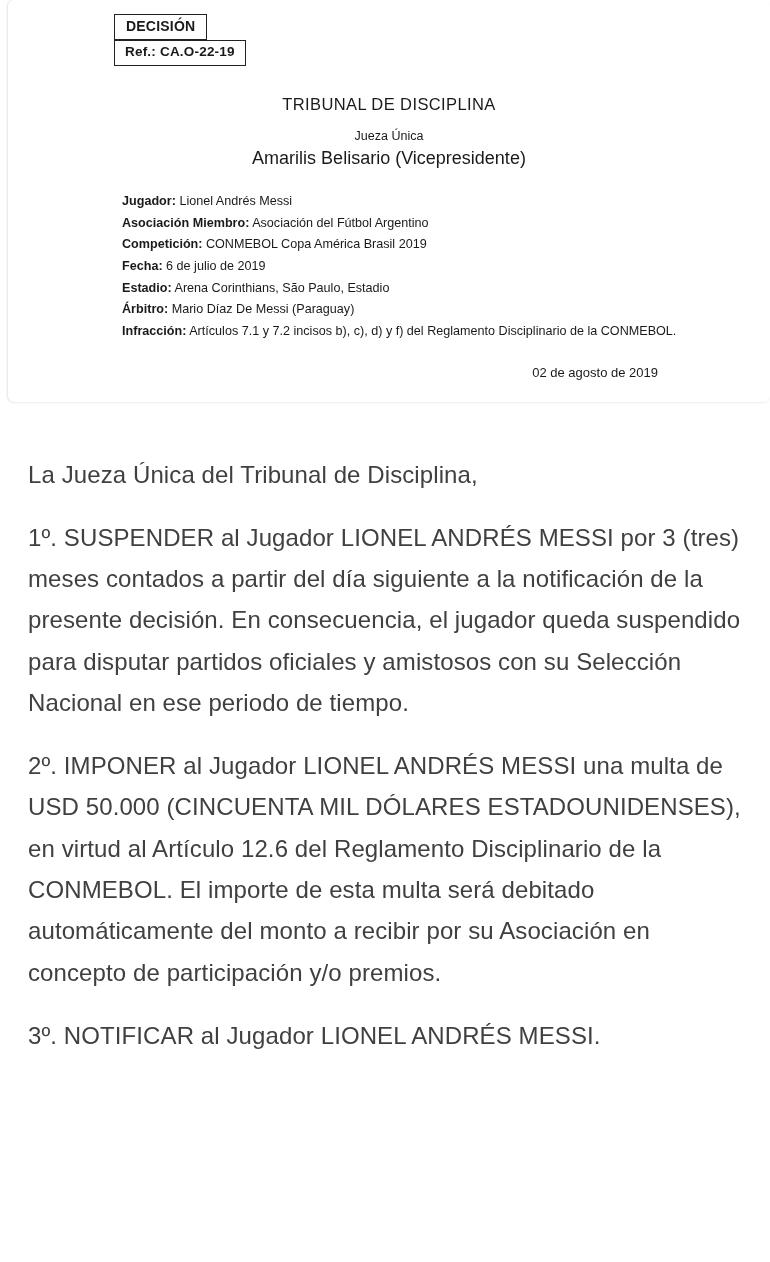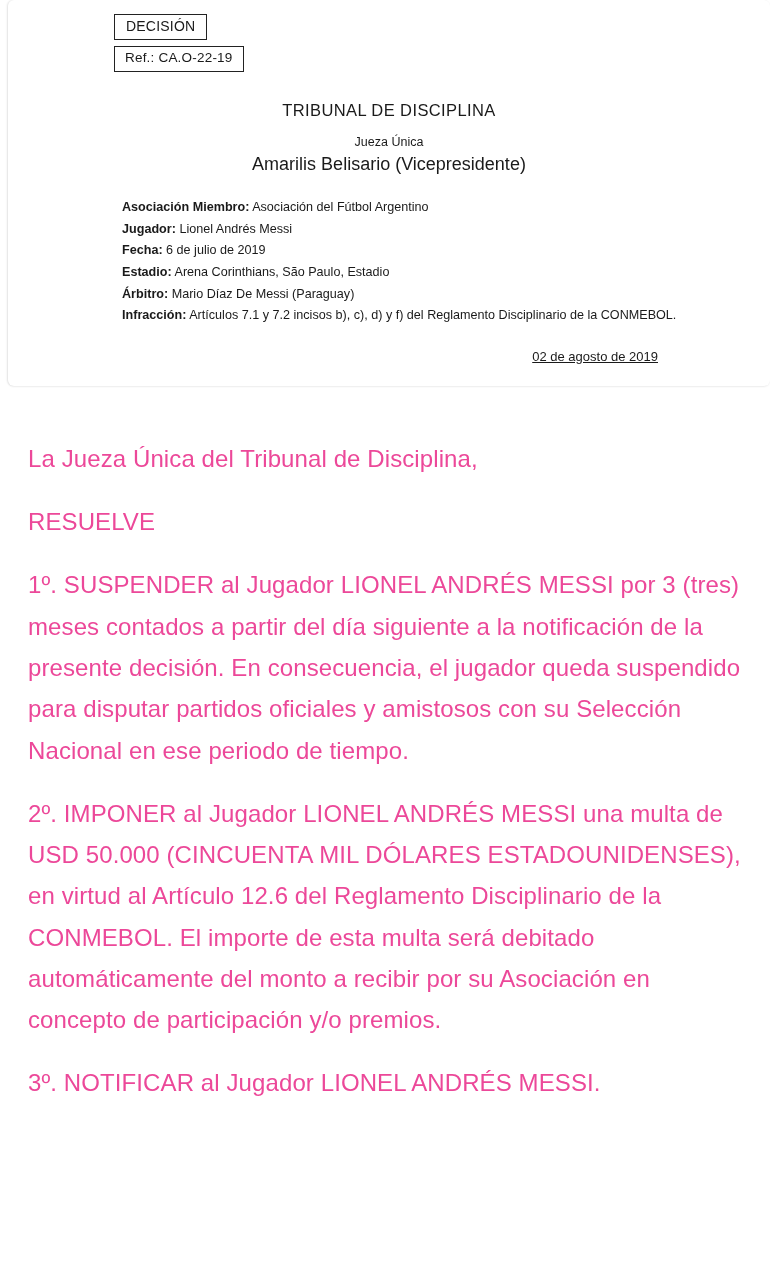--- a/index.html
+++ b/index.html
@@ -36,27 +36,26 @@
   }
 
   .tag-row {
     margin-left: 106px;
   }
   .tag-box {
     display: inline-block;
     border: 1px solid #222;
     padding: 4px 11px 5px 11px;
     font-size: 14px;
-    font-weight: normal;
+    font-weight: bold;
     letter-spacing: 0.2px;
     line-height: 1.1;
     background: #fff;
   }
   .tag-row.second {
-    margin-top: 6px;
     margin-left: 106px;
   }
   .tag-box.ref {
     font-size: 13.5px;
     padding: 4px 10px 5px 10px;
   }
 
   .heading-block {
     text-align: center;
     margin-top: 26px;
@@ -95,29 +94,28 @@
   }
   .meta-row .val {
     font-weight: normal;
   }
 
   .date-line {
     margin-top: 22px;
     text-align: right;
     padding-right: 112px;
     font-size: 13px;
-    text-decoration: underline;
   }
 
   
   .body-text {
     margin: 52px 28px 0 28px;
     font-size: 24px;
     line-height: 1.72;
-    color: #ec4899;
+    color: #404040;
     letter-spacing: 0.1px;
     font-weight: 300;
   }
   .body-text p {
     margin: 0 0 22px 0;
   }
   .body-text p:last-child { margin-bottom: 12px; }
 </style>
 </head>
 <body>
@@ -133,26 +131,30 @@
     </div>
 
     <div class="heading-block">
       <div class="heading-2">TRIBUNAL DE DISCIPLINA</div>
       <div class="sub-1">Jueza Única</div>
       <div class="sub-2">Amarilis Belisario (Vicepresidente)</div>
     </div>
 
     <div class="meta-block">
       <div class="meta-row">
+        <span class="lbl">Jugador:</span>
+        <span class="val">Lionel Andrés Messi</span>
+      </div>
+      <div class="meta-row">
         <span class="lbl">Asociación Miembro:</span>
         <span class="val">Asociación del Fútbol Argentino</span>
       </div>
       <div class="meta-row">
-        <span class="lbl">Jugador:</span>
-        <span class="val">Lionel Andrés Messi</span>
+        <span class="lbl">Competición:</span>
+        <span class="val">CONMEBOL Copa América Brasil 2019</span>
       </div>
       <div class="meta-row">
         <span class="lbl">Fecha:</span>
         <span class="val">6 de julio de 2019</span>
       </div>
       <div class="meta-row">
         <span class="lbl">Estadio:</span>
         <span class="val">Arena Corinthians, São Paulo, Estadio</span>
       </div>
       <div class="meta-row">
@@ -165,17 +167,16 @@
       </div>
     </div>
 
     <div class="date-line">02 de agosto de 2019</div>
 
   </div>
 </div>
 
 <div class="body-text">
   <p>La Jueza Única del Tribunal de Disciplina,</p>
-  <p>RESUELVE</p>
   <p>1º. SUSPENDER al Jugador LIONEL ANDRÉS MESSI por 3 (tres) meses contados a partir del día siguiente a la notificación de la presente decisión. En consecuencia, el jugador queda suspendido para disputar partidos oficiales y amistosos con su Selección Nacional en ese periodo de tiempo.</p>
   <p>2º. IMPONER al Jugador LIONEL ANDRÉS MESSI una multa de USD 50.000 (CINCUENTA MIL DÓLARES ESTADOUNIDENSES), en virtud al Artículo 12.6 del Reglamento Disciplinario de la CONMEBOL. El importe de esta multa será debitado automáticamente del monto a recibir por su Asociación en concepto de participación y/o premios.</p>
   <p>3º. NOTIFICAR al Jugador LIONEL ANDRÉS MESSI.</p>
 </div>
 
 </body></html>

